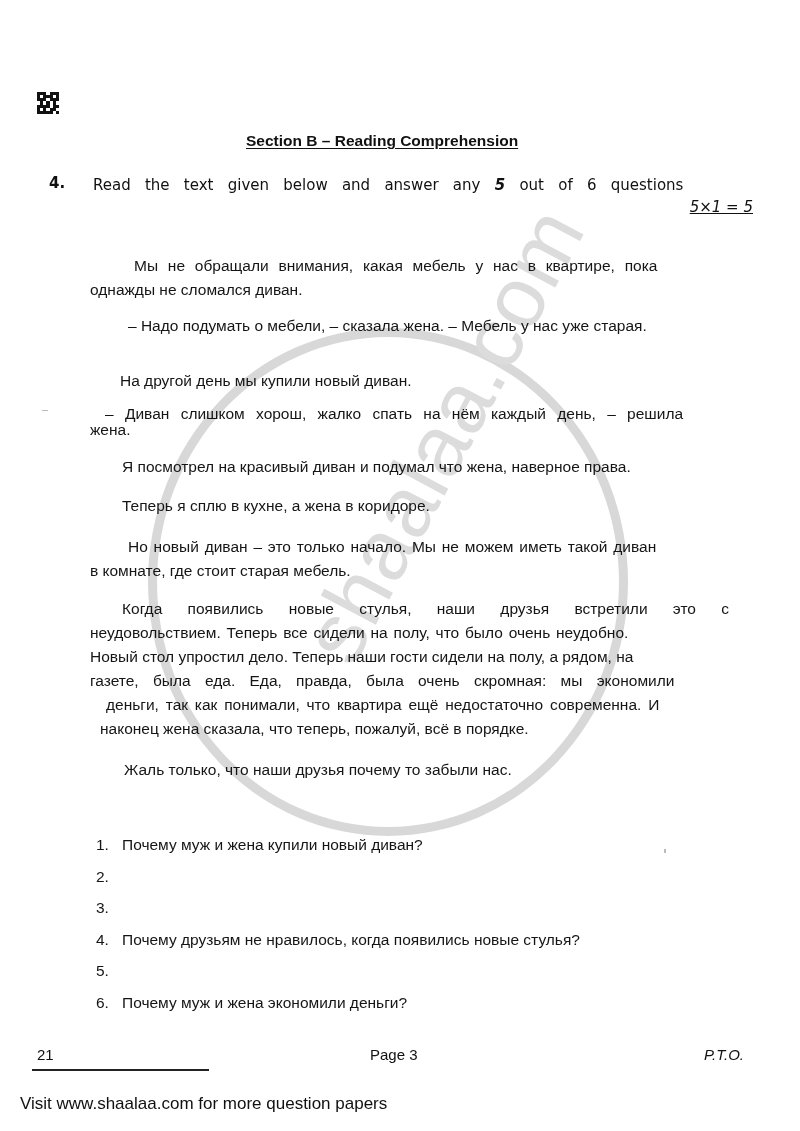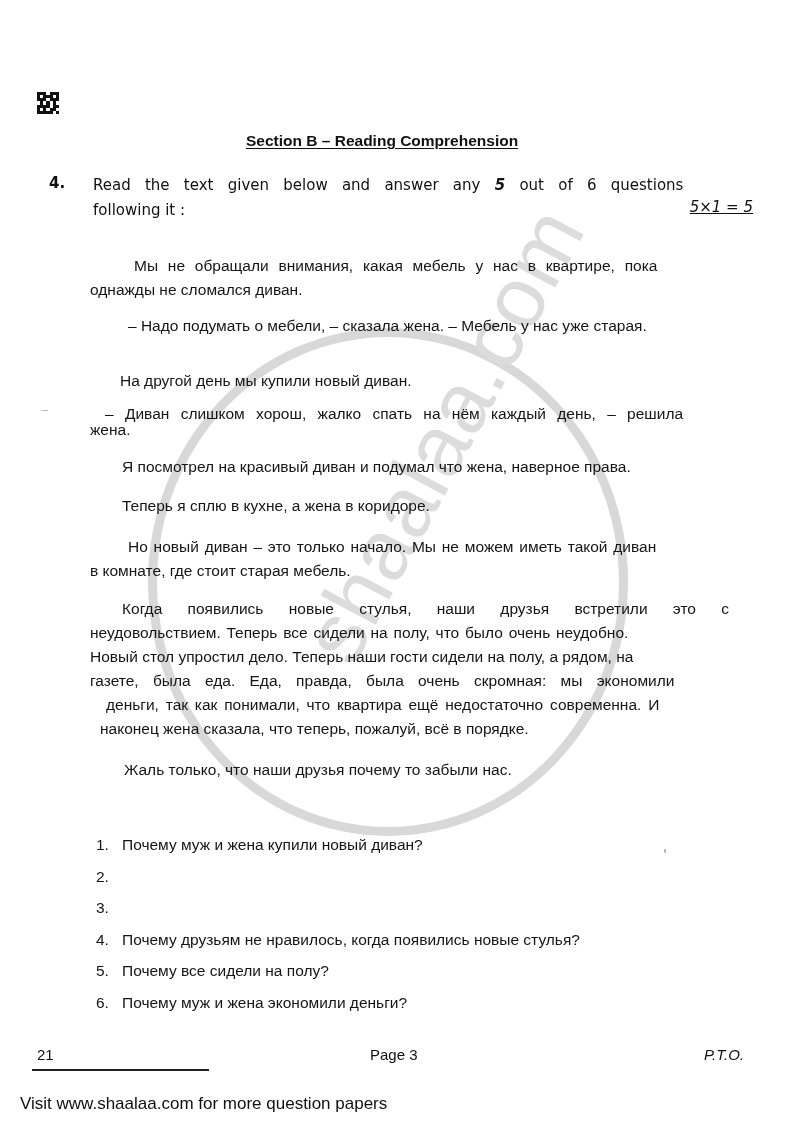--- a/index.html
+++ b/index.html
@@ -249,21 +249,20 @@
         <span class="b"></span>
         <span></span>
         <span class="b"></span>
     </div>
 
     <div class="section-title">Section B – Reading Comprehension</div>
 
     <div class="q-number">4.</div>
     <div class="instruction">
       <span class="l1"><span>Read the text given below and answer any </span><b class="em">5</b><span> out of 6 questions</span></span>
-      <span class="l2">following it :</span>
     </div>
     <div class="marks">5×1 = 5</div>
 
     <div class="ru" style="left:134px; top:257px; width:604px;">
       <div style="display:flex; justify-content:space-between; width:604px;">
         <span style="word-spacing:5.5px;">Мы не обращали внимания, какая мебель у нас в квартире, пока</span>
       </div>
     </div>
     <div class="ru" style="left:90px; top:281px;">однажды не сломался диван.</div>
 
@@ -300,21 +299,20 @@
         </li>
       <li>
           <span class="num">3.</span>
         </li>
       <li>
           <span class="num">4.</span>
           <span>Почему друзьям не нравилось, когда появились новые стулья?</span>
         </li>
       <li>
           <span class="num">5.</span>
-          <span>Почему все сидели на полу?</span>
         </li>
       <li>
           <span class="num">6.</span>
           <span>Почему муж и жена экономили деньги?</span>
         </li>
     </ul>
 
     <div class="footer-left">21</div>
     <div class="footer-rule"></div>
     <div class="footer-center">Page 3</div>

